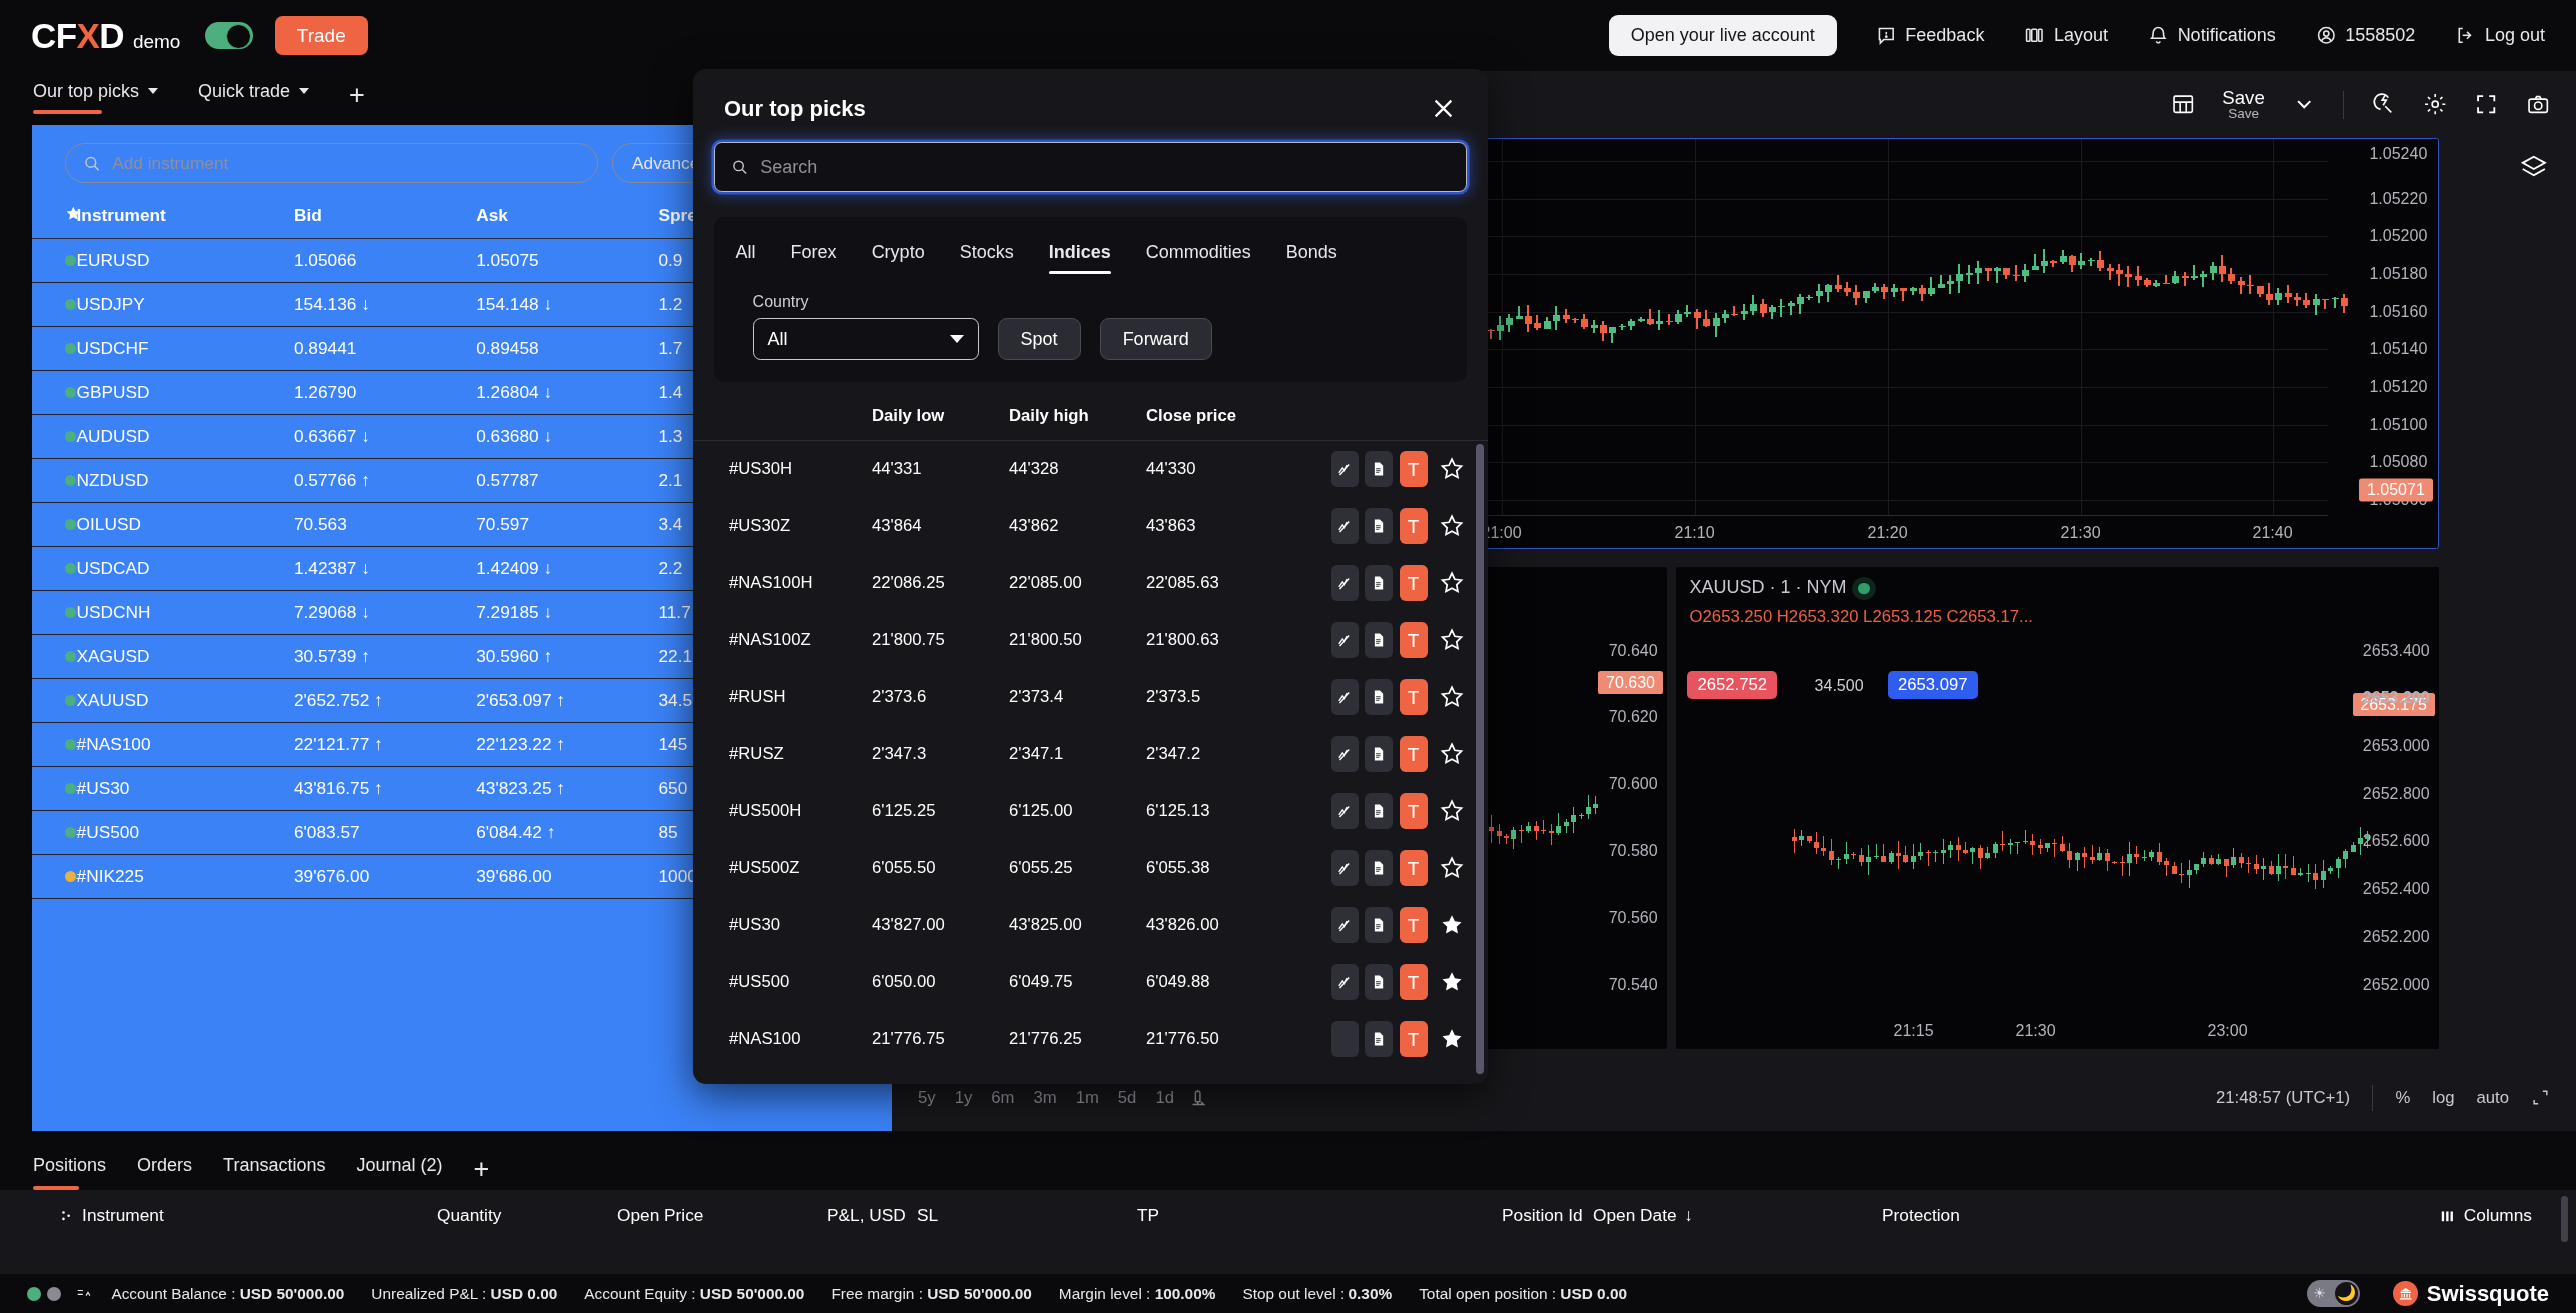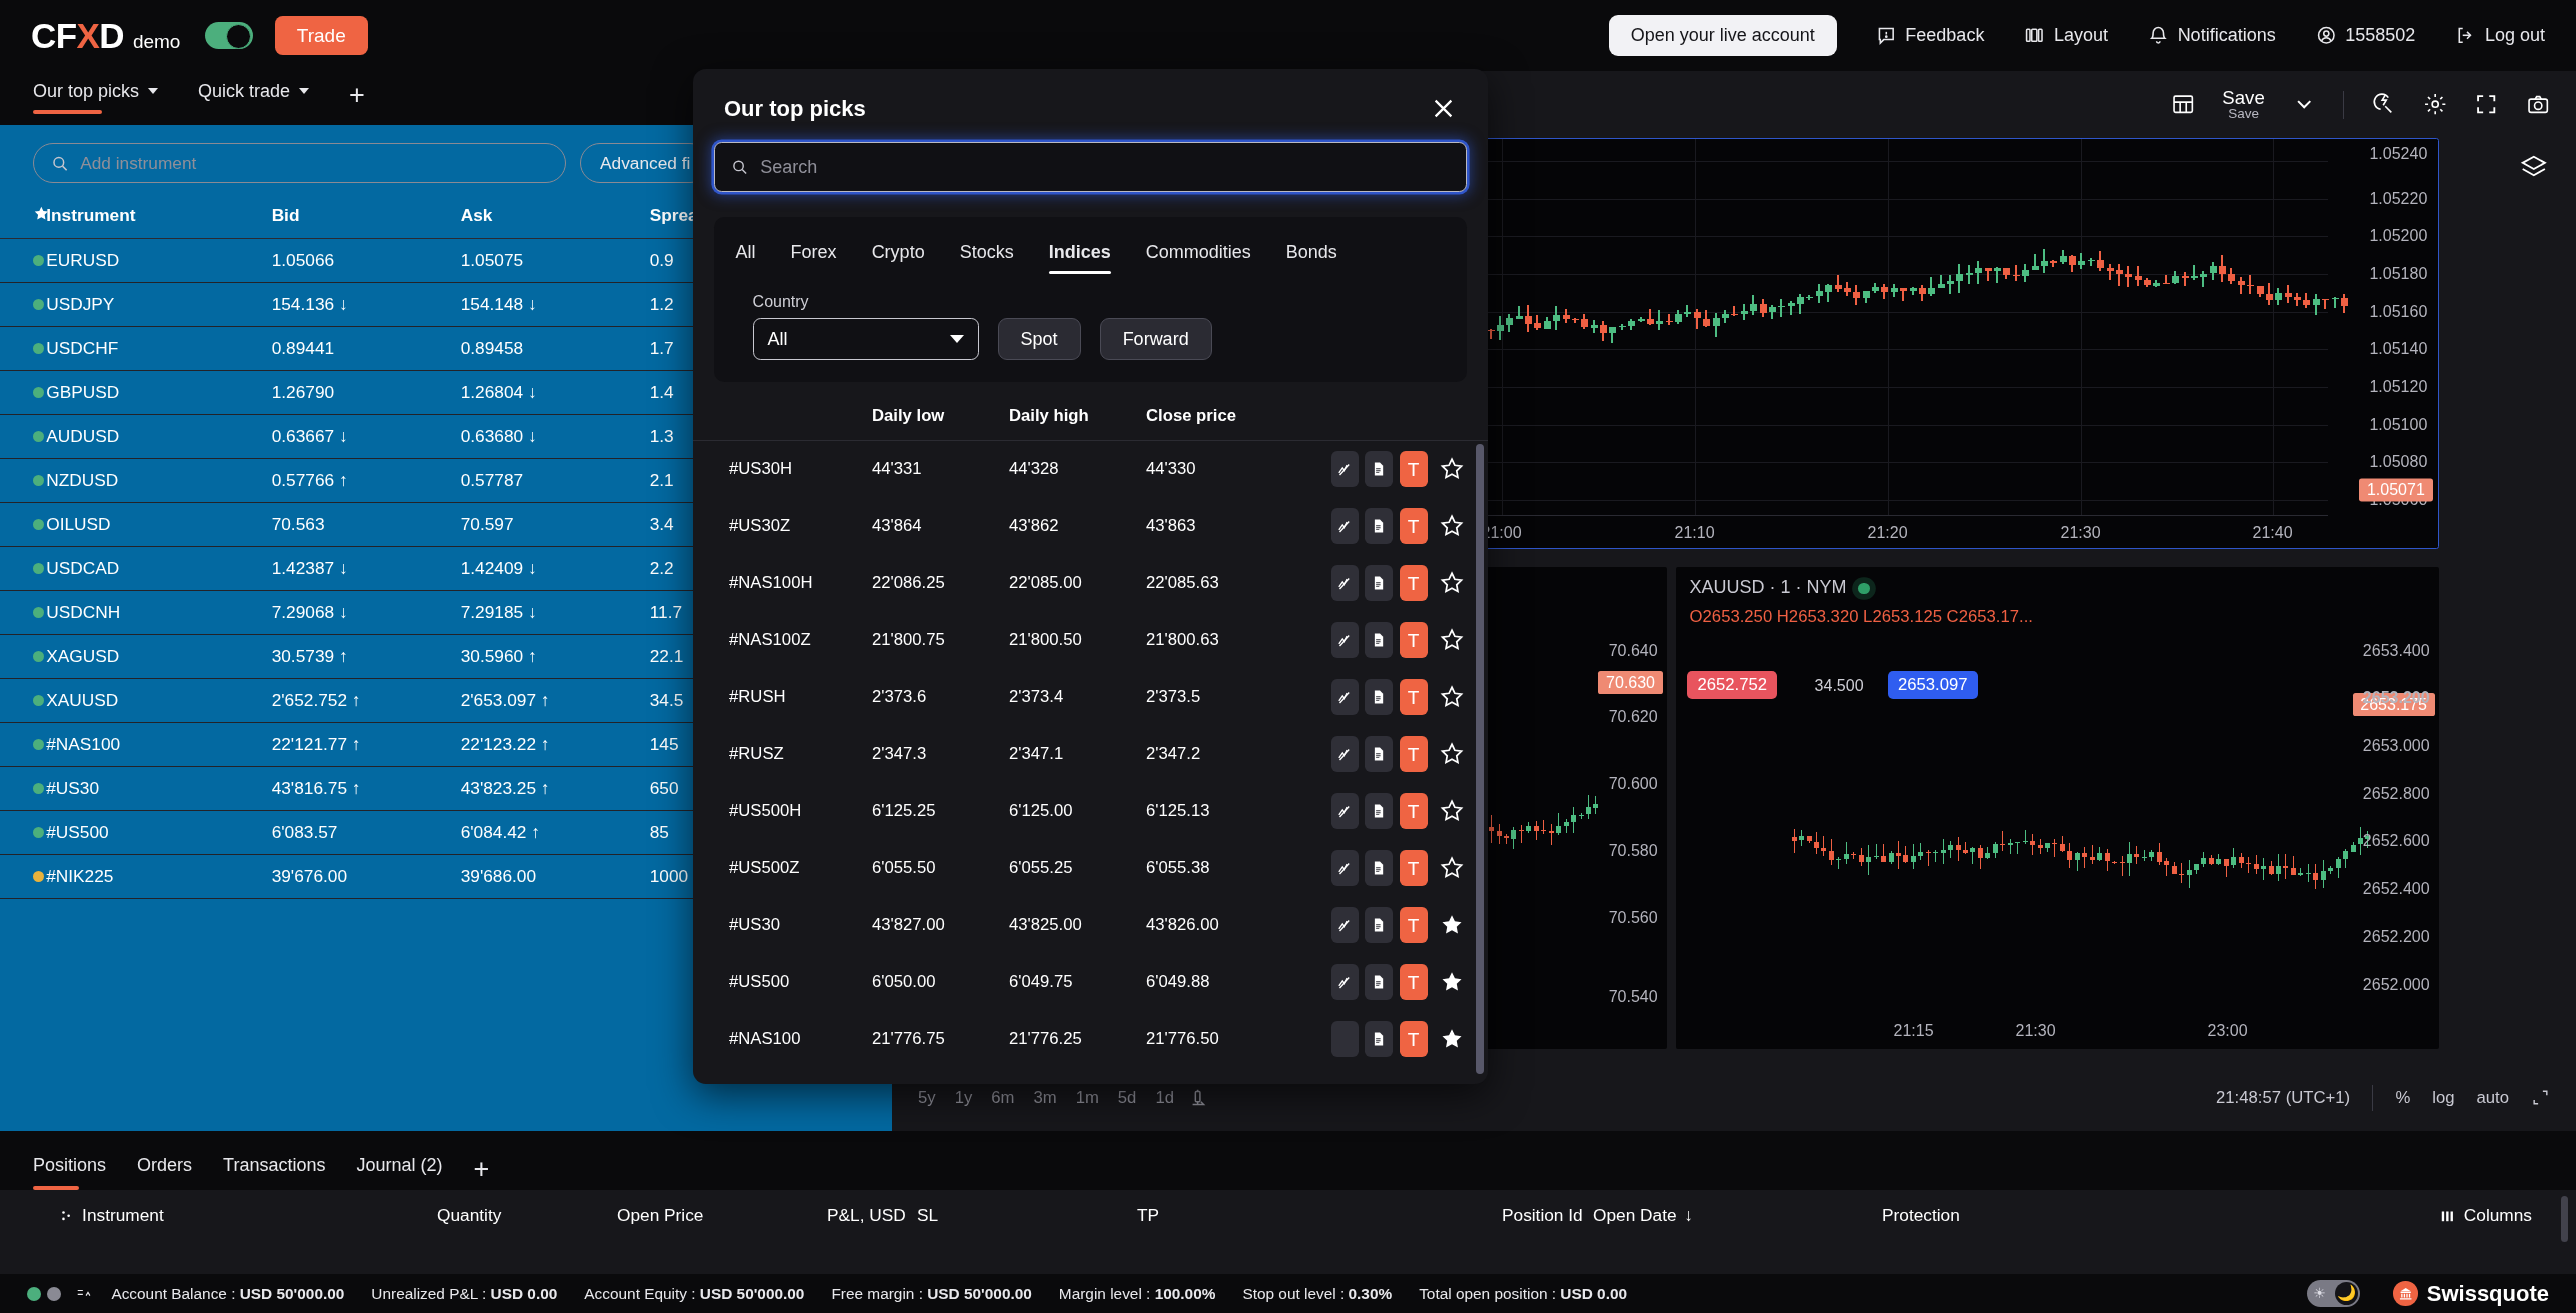--- a/index.html
+++ b/index.html
@@ -58,21 +58,21 @@
     display: flex; align-items: center; gap: 9px; cursor: pointer; margin-right: 40px;
   }
   .wl-tab.active::after {
     content: ''; position: absolute; bottom: 1.3px; left: 0; width: 69px; height: 4.5px;
     background: #ef6443; border-radius: 2.6px;
   }
   .caret { width: 0; height: 0; border-left: 5.8px solid transparent; border-right: 5.8px solid transparent;
            border-top: 6.4px solid #e8e8ec; display: inline-block; }
   .plus-tab { font-size: 27px; color: #e8e8ec; cursor: pointer; line-height: 1; padding-bottom: 5.1px; font-weight: 300; }
 
-  .wl-body { background: #0369a1; height: 1006px; border-top-left-radius: 0; position: relative; }
+  .wl-body { background: #3b82f6; height: 1006px; border-top-left-radius: 0; position: relative; margin-left: 32px; }
   .wl-searchrow { display: flex; align-items: center; gap: 14px; padding: 18px 33px 13px 33px; }
   .wl-search {
     flex: 1; max-width: 533px; height: 40px; border: 1px solid #8a8a94; border-radius: 20px;
     background: transparent; display: flex; align-items: center; padding: 0 16.7px; gap: 11.6px;
   }
   .wl-search input {
     background: transparent; border: none; outline: none; color: #e8e8ec;
     font-size: 17.3px; font-family: inherit; width: 100%;
   }
   .wl-search input::placeholder { color: #8f8f99; }
@@ -1486,21 +1486,21 @@
         <div class="sc-bid" style="left:11.6px; top:104px;">70.563</div>
         <div class="sc-spread" style="left:119px; top:110px;">3.400</div>
         <div class="sc-ask" style="left:181px; top:104px;">70.597</div>
         <div class="sc-lastbadge" style="top:104px;">70.630</div>
         <div id="oil-paxis">
             <div class="sc-paxis" style="top: 84px;">70.640</div>
             <div class="sc-paxis" style="top: 150px;">70.620</div>
             <div class="sc-paxis" style="top: 217px;">70.600</div>
             <div class="sc-paxis" style="top: 284px;">70.580</div>
             <div class="sc-paxis" style="top: 351px;">70.560</div>
-            <div class="sc-paxis" style="top: 430px;">70.540</div>
+            <div class="sc-paxis" style="top: 418px;">70.540</div>
           </div>
         <div id="oil-taxis">
             <div class="sc-taxis" style="left: 238px;">21:15</div>
             <div class="sc-taxis" style="left: 360px;">21:30</div>
             <div class="sc-taxis" style="left: 552px;">23:00</div>
           </div>
       </div>
       <div class="subchart">
         <div class="sc-title"><span>XAUUSD · 1 · NYM</span><span class="sc-live"></span></div>
         <div class="sc-ohlc" style="color:#ef6043;">O2653.250 H2653.320 L2653.125 C2653.17...</div>

